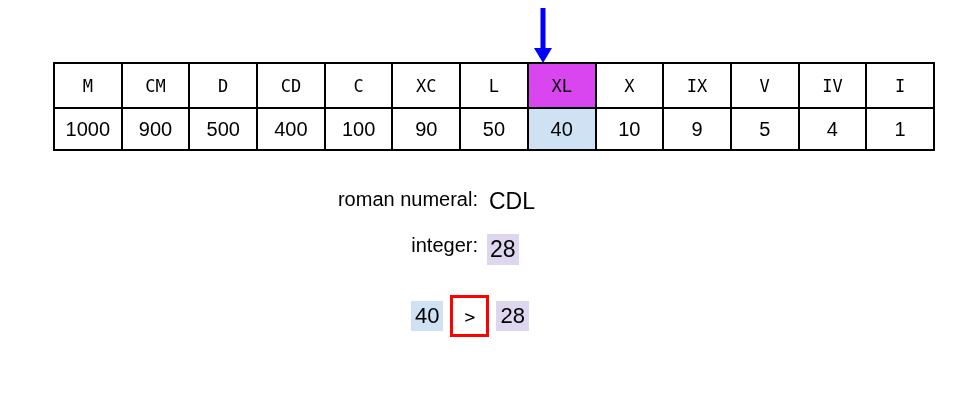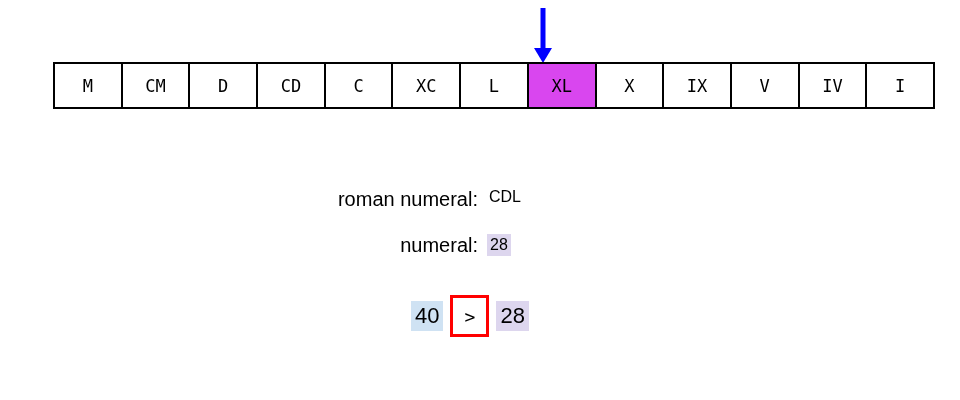--- a/index.html
+++ b/index.html
@@ -63,21 +63,21 @@
     width: 478px;
     text-align: right;
     font-size: 20px;
     white-space: nowrap;
   }
   #readout-roman { top: 188px; }
   #readout-integer { top: 234px; }
 
   .readout-value {
     position: absolute;
-    font-size: 16px;
+    font-size: 23px;
     white-space: nowrap;
   }
   #readout-roman-value   { left: 489px; top: 188px; }
   #readout-integer-value { left: 487px; top: 234px; padding: 2px 3px; background: #ddd6ee; }
 
   
   #comparison-row {
     position: absolute;
     left: 411px;
     top: 294px;
@@ -123,26 +123,41 @@
       <td>C</td>
       <td>XC</td>
       <td>L</td>
       <td class="hl-symbol">XL</td>
       <td>X</td>
       <td>IX</td>
       <td>V</td>
       <td>IV</td>
       <td>I</td>
     </tr>
+    <tr class="value-row">
+      <td>1000</td>
+      <td>900</td>
+      <td>500</td>
+      <td>400</td>
+      <td>100</td>
+      <td>90</td>
+      <td>50</td>
+      <td class="hl-value">40</td>
+      <td>10</td>
+      <td>9</td>
+      <td>5</td>
+      <td>4</td>
+      <td>1</td>
+    </tr>
   </tbody>
 </table>
 
 <div class="readout-line" id="readout-roman">roman numeral:</div>
 <div class="readout-value" id="readout-roman-value">CDL</div>
 
-<div class="readout-line" id="readout-integer">numeral:</div>
+<div class="readout-line" id="readout-integer">integer:</div>
 <div class="readout-value" id="readout-integer-value">28</div>
 
 <div id="comparison-row">
   <span class="cmp-operand" id="cmp-left">40</span>
   <span id="cmp-operator-box">&gt;</span>
   <span class="cmp-operand" id="cmp-right">28</span>
 </div>
 
 </body></html>

